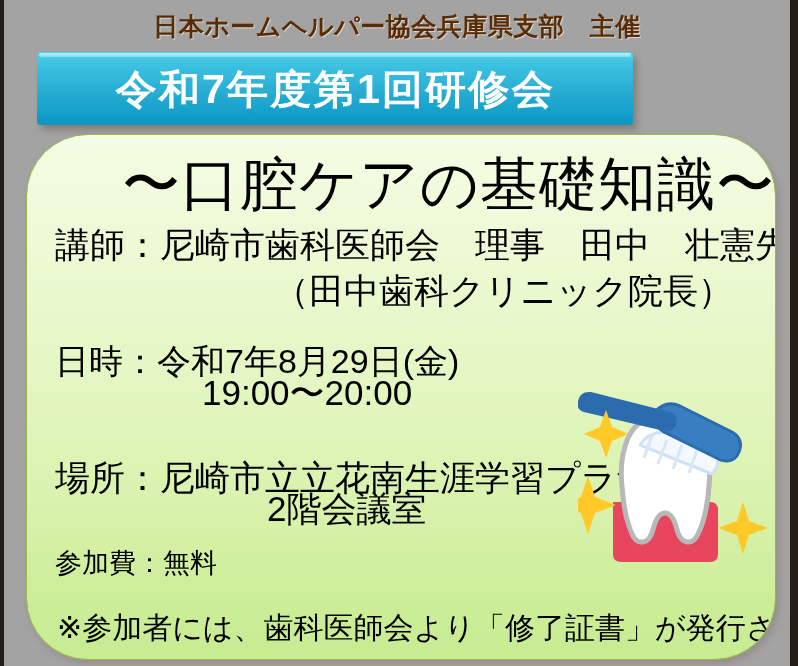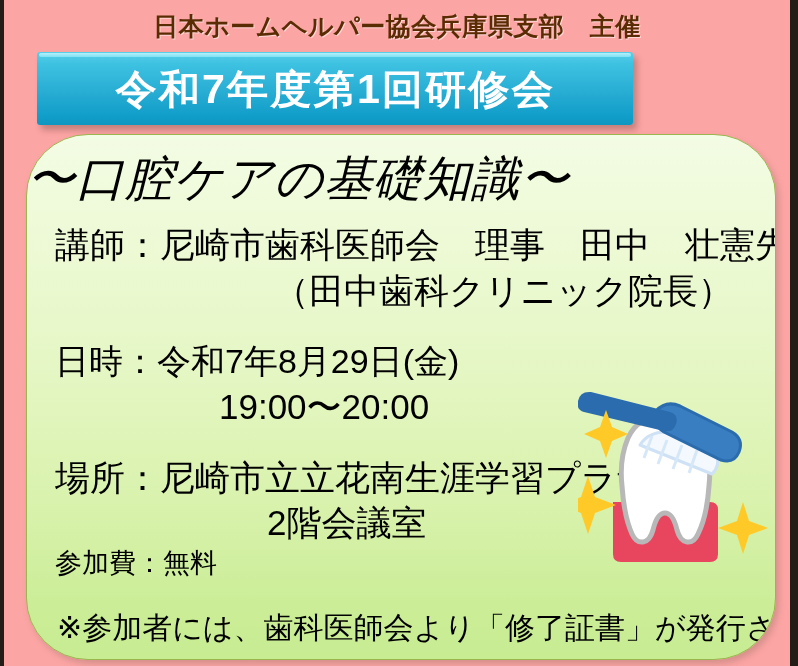--- a/index.html
+++ b/index.html
@@ -13,21 +13,21 @@
     overflow: hidden;
     font-family: "Liberation Sans", "DejaVu Sans", sans-serif;
     background: #ffffff;
   }
 
   
   #flyer {
     position: relative;
     width: 798px;
     height: 666px;
-    background: #fca5a5;          
+    background: #a3a3a3;          
     box-sizing: border-box;
     border-left: 4px solid #231c17;
     border-right: 8px solid #231c17;
     overflow: hidden;
   }
 
   
   #organizer {
     position: absolute;
     left: 0;
@@ -106,56 +106,54 @@
   .txt {
     position: absolute;
     color: #000000;
     white-space: nowrap;
     line-height: 1;
   }
 
   #headline {
     left: 0; right: 0;
     top: 20px;
-    text-align: left;
-    font-size: 48px;
+    text-align: right;
+    font-size: 58px;
     letter-spacing: 1px;
     font-weight: normal;
-    font-style: italic;
   }
   #lecturer-1 {
     left: 28px;
     top: 92px;
     font-size: 35px;
   }
   #lecturer-2 {
     left: 0; right: 42px;
     top: 138px;
     text-align: right;
     font-size: 35px;
   }
   #datetime-1 {
     left: 28px;
     top: 209px;
     font-size: 34px;
   }
   #datetime-2 {
     left: 175px;
-    top: 254px;
-    font-size: 35px;
-    margin-left: 17px;
+    top: 240px;
+    font-size: 35px;
   }
   #venue-1 {
     left: 28px;
     top: 325px;
     font-size: 35px;
   }
   #venue-2 {
     left: 240px;
-    top: 370px;
+    top: 356px;
     font-size: 35px;
     text-align: right;
   }
   #fee {
     left: 28px;
     top: 415px;
     font-size: 27px;
   }
   #note {
     left: 30px;

